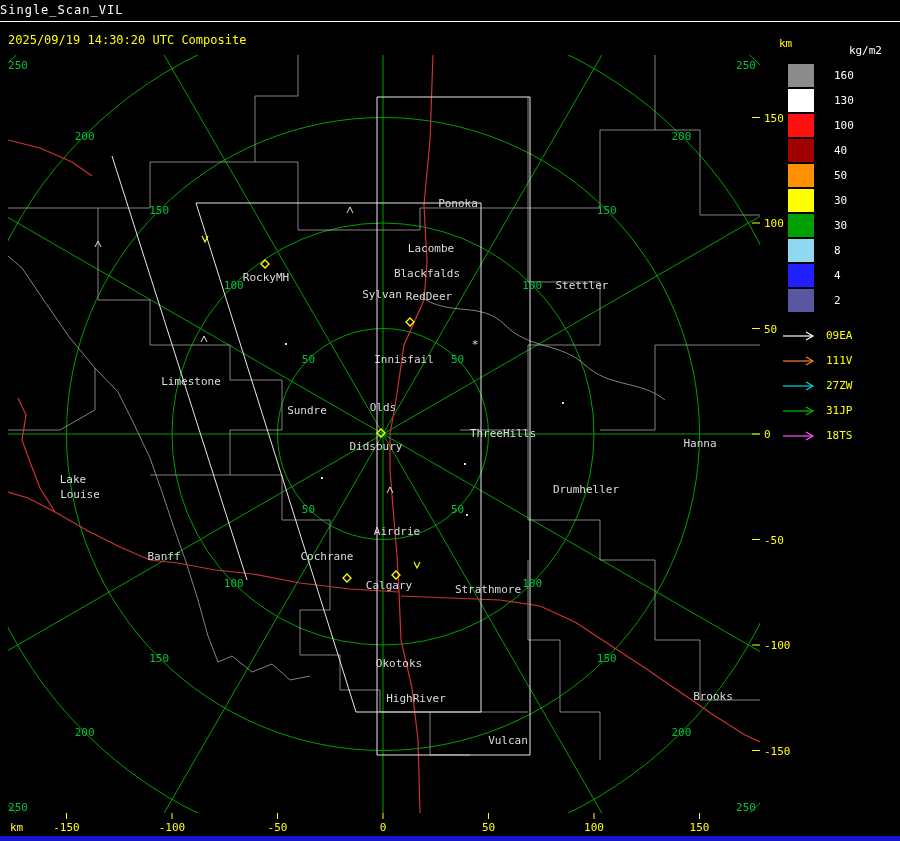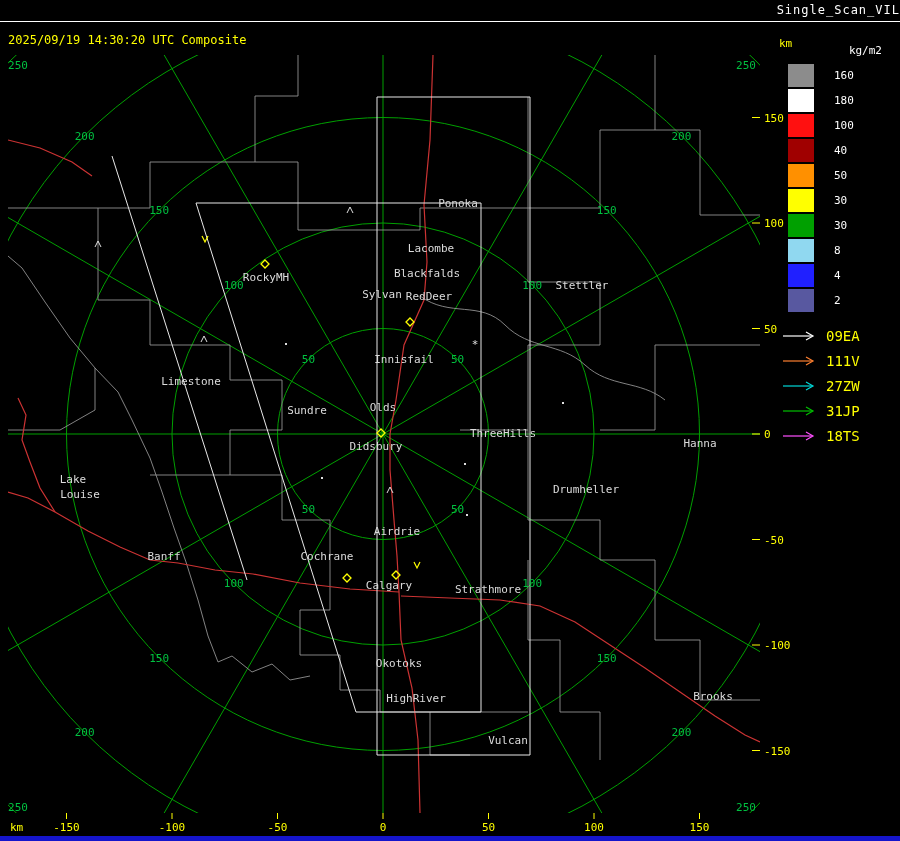--- a/index.html
+++ b/index.html
@@ -1,34 +1,34 @@
 <!DOCTYPE html>
 <html><head>
 <meta charset="utf-8">
 <style>
   html,body{margin:0;padding:0;background:#000;}
   body{width:900px;height:841px;position:relative;overflow:hidden;
        font-family:"DejaVu Sans Mono",monospace;-webkit-font-smoothing:none;}
   #titlebar{position:absolute;left:0;top:0;width:900px;height:21px;
             border-bottom:1px solid #ffffff;color:#ffffff;font-size:12px;
-            text-align:right;line-height:21px;letter-spacing:1px;}
+            text-align:left;line-height:21px;letter-spacing:1px;}
   #timestamp{position:absolute;left:8px;top:33px;color:#ffff00;font-size:12px;}
   #map-svg{position:absolute;left:0;top:0;}
   #map-svg text{font-family:"DejaVu Sans Mono",monospace;font-size:11px;}
   #map-svg text.city{fill:#dcdcdc;}
   #map-svg text.rlab{fill:#00c040;}
   #map-svg text.axis{fill:#ffff00;}
   #right-panel{position:absolute;left:776px;top:44px;width:106px;color:#ffffff;text-align:right;}
   .unit{margin:0 0 6px 42px;font-size:11px;}
   .lvl{display:flex;align-items:center;height:25px;}
   .sw{width:26px;height:23px;margin-left:12px;flex:0 0 26px;}
   .lv{margin-left:20px;font-size:11px;}
   .st{display:flex;align-items:center;height:25px;margin-top:0px;}
   .st svg{margin-left:6px;flex:0 0 38px;}
-  .sid{color:#ffff00;font-size:14px;margin-left:6px;}
+  .sid{color:#ffff00;font-size:11px;margin-left:6px;}
   #stations{margin-top:10px;}
   #bluebar{position:absolute;left:0;bottom:0;width:900px;height:5px;background:#1515cc;}
 </style>
 </head>
 <body>
 
 <div id="titlebar">
   <span>Single_Scan_VIL</span>
 </div>
 <div id="timestamp">2025/09/19 14:30:20 UTC Composite</div>
@@ -183,21 +183,21 @@
 
 <div id="right-panel">
   <div class="unit">kg/m2</div>
   <div id="levels">
       <div class="lvl">
         <div class="sw" style="background: rgb(140, 140, 140);"></div>
         <span class="lv">160</span>
       </div>
       <div class="lvl">
         <div class="sw" style="background: rgb(255, 255, 255);"></div>
-        <span class="lv">180</span>
+        <span class="lv">130</span>
       </div>
       <div class="lvl">
         <div class="sw" style="background: rgb(255, 16, 16);"></div>
         <span class="lv">100</span>
       </div>
       <div class="lvl">
         <div class="sw" style="background: rgb(160, 0, 0);"></div>
         <span class="lv">40</span>
       </div>
       <div class="lvl">

